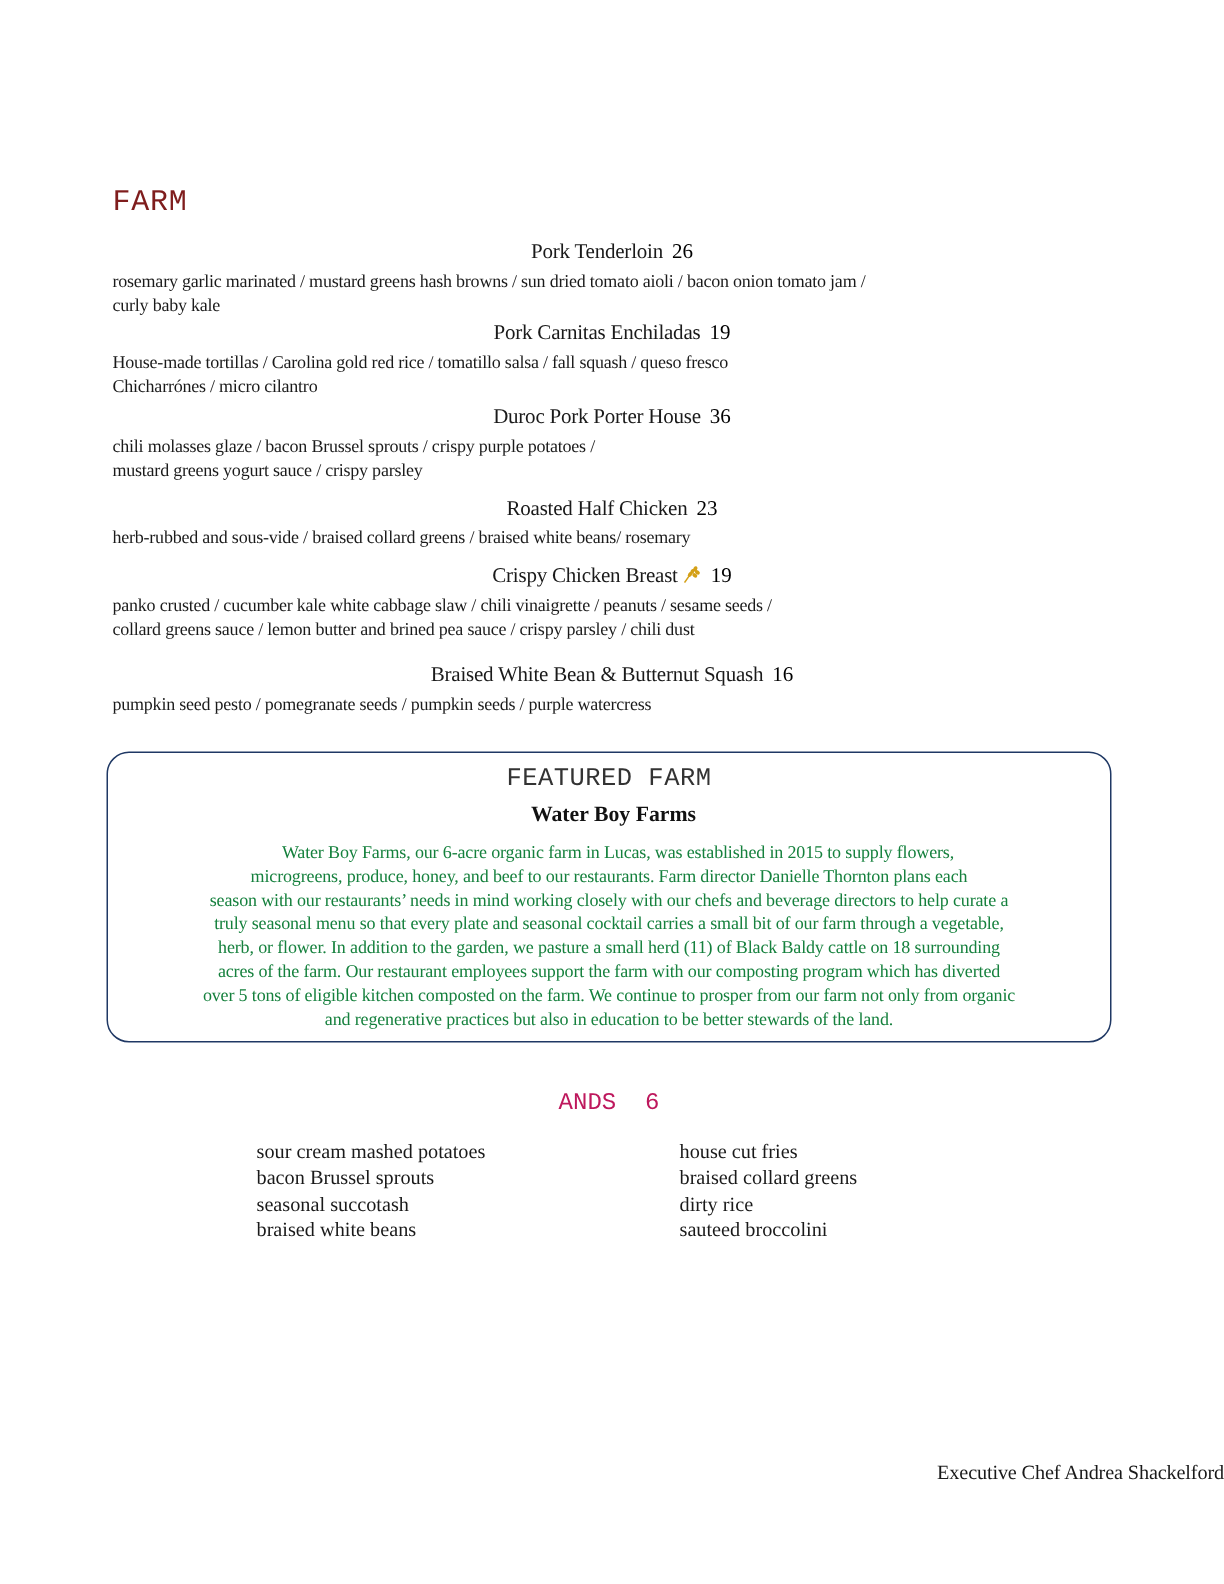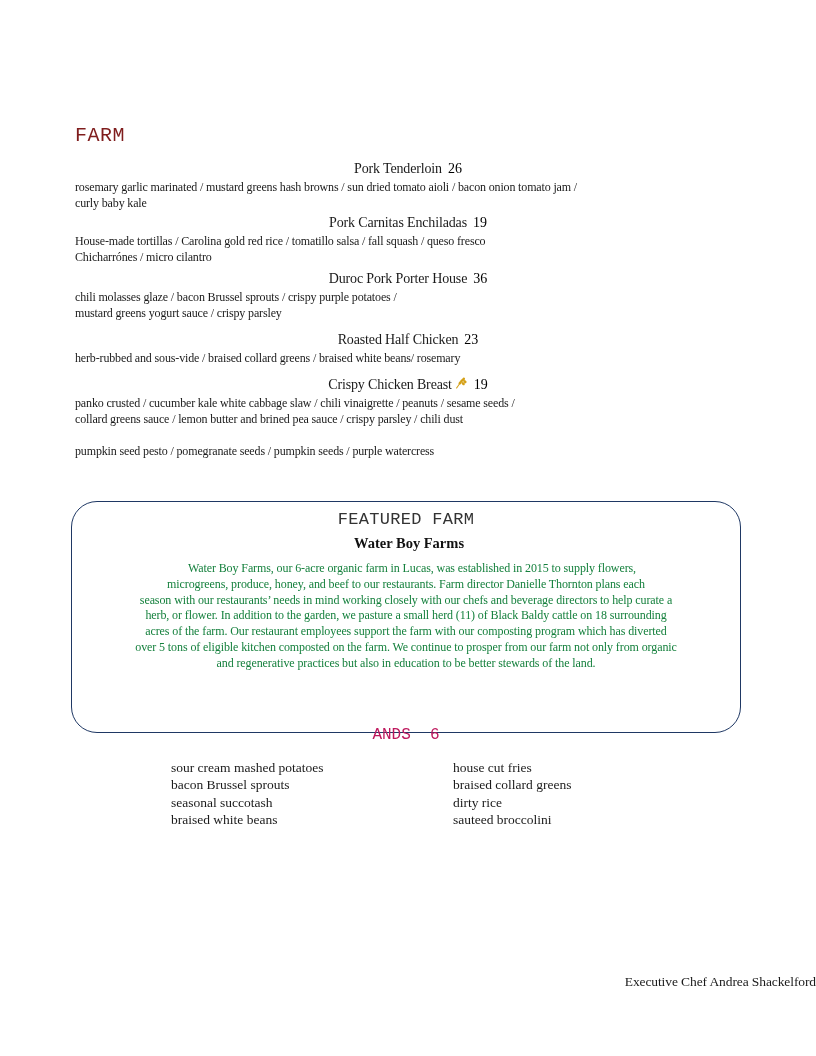--- a/index.html
+++ b/index.html
@@ -77,23 +77,23 @@
       height: 12px;
       margin-left: 4px;
       position: relative;
       top: -2px;
     }
     .featured-box {
       position: absolute;
       left: 71px;
       top: 501px;
       width: 670px;
-      height: 232px;
+      height: 194px;
       border: 1.6px solid #1f3864;
-      border-radius: 26px;
+      border-radius: 15px;
       box-sizing: border-box;
     }
     .featured-heading {
       position: absolute;
       left: 0;
       width: 100%;
       top: 8px;
       text-align: center;
       font-family: "Liberation Mono", "DejaVu Sans Mono", monospace;
       font-size: 17px;
@@ -227,32 +227,37 @@
             </svg>
           </span>
         </span>
         <span class="item-price">19</span>
       </div>
       <div class="item-desc">panko crusted / cucumber kale white cabbage slaw / chili vinaigrette / peanuts / sesame seeds /
 collard greens sauce / lemon butter and brined pea sauce / crispy parsley / chili dust</div>
     </div>
 
     <div class="menu-item" style="top:282px;">
+      <div class="item-row">
+        <span class="item-name">Braised White Bean &amp; Butternut Squash</span>
+        <span class="item-price">16</span>
+      </div>
       <div class="item-desc">pumpkin seed pesto / pomegranate seeds / pumpkin seeds / purple watercress</div>
     </div>
 
   </div>
 
   <div class="featured-box">
     <h3 class="featured-heading">FEATURED FARM</h3>
     <h4 class="featured-farm-name">Water Boy Farms</h4>
     <p class="featured-text">
       <span class="line" style="padding-left:12px;">Water Boy Farms, our 6-acre organic farm in Lucas, was established in 2015 to supply flowers,</span>
       <span class="line">microgreens, produce, honey, and beef to our restaurants. Farm director Danielle Thornton plans each</span>
       <span class="line">season with our restaurants’ needs in mind working closely with our chefs and beverage directors to help curate a</span>
+      <span class="line">truly seasonal menu so that every plate and seasonal cocktail carries a small bit of our farm through a vegetable,</span>
       <span class="line">herb, or flower. In addition to the garden, we pasture a small herd (11) of Black Baldy cattle on 18 surrounding</span>
       <span class="line">acres of the farm.  Our restaurant employees support the farm with our composting program which has diverted</span>
       <span class="line">over 5 tons of eligible kitchen composted on the farm. We continue to prosper from our farm not only from organic</span>
       <span class="line">and regenerative practices but also in education to be better stewards of the land.</span>
     </p>
   </div>
 
   <h3 class="ands-heading">ANDS  6</h3>
 
   <ul class="ands-col left">

